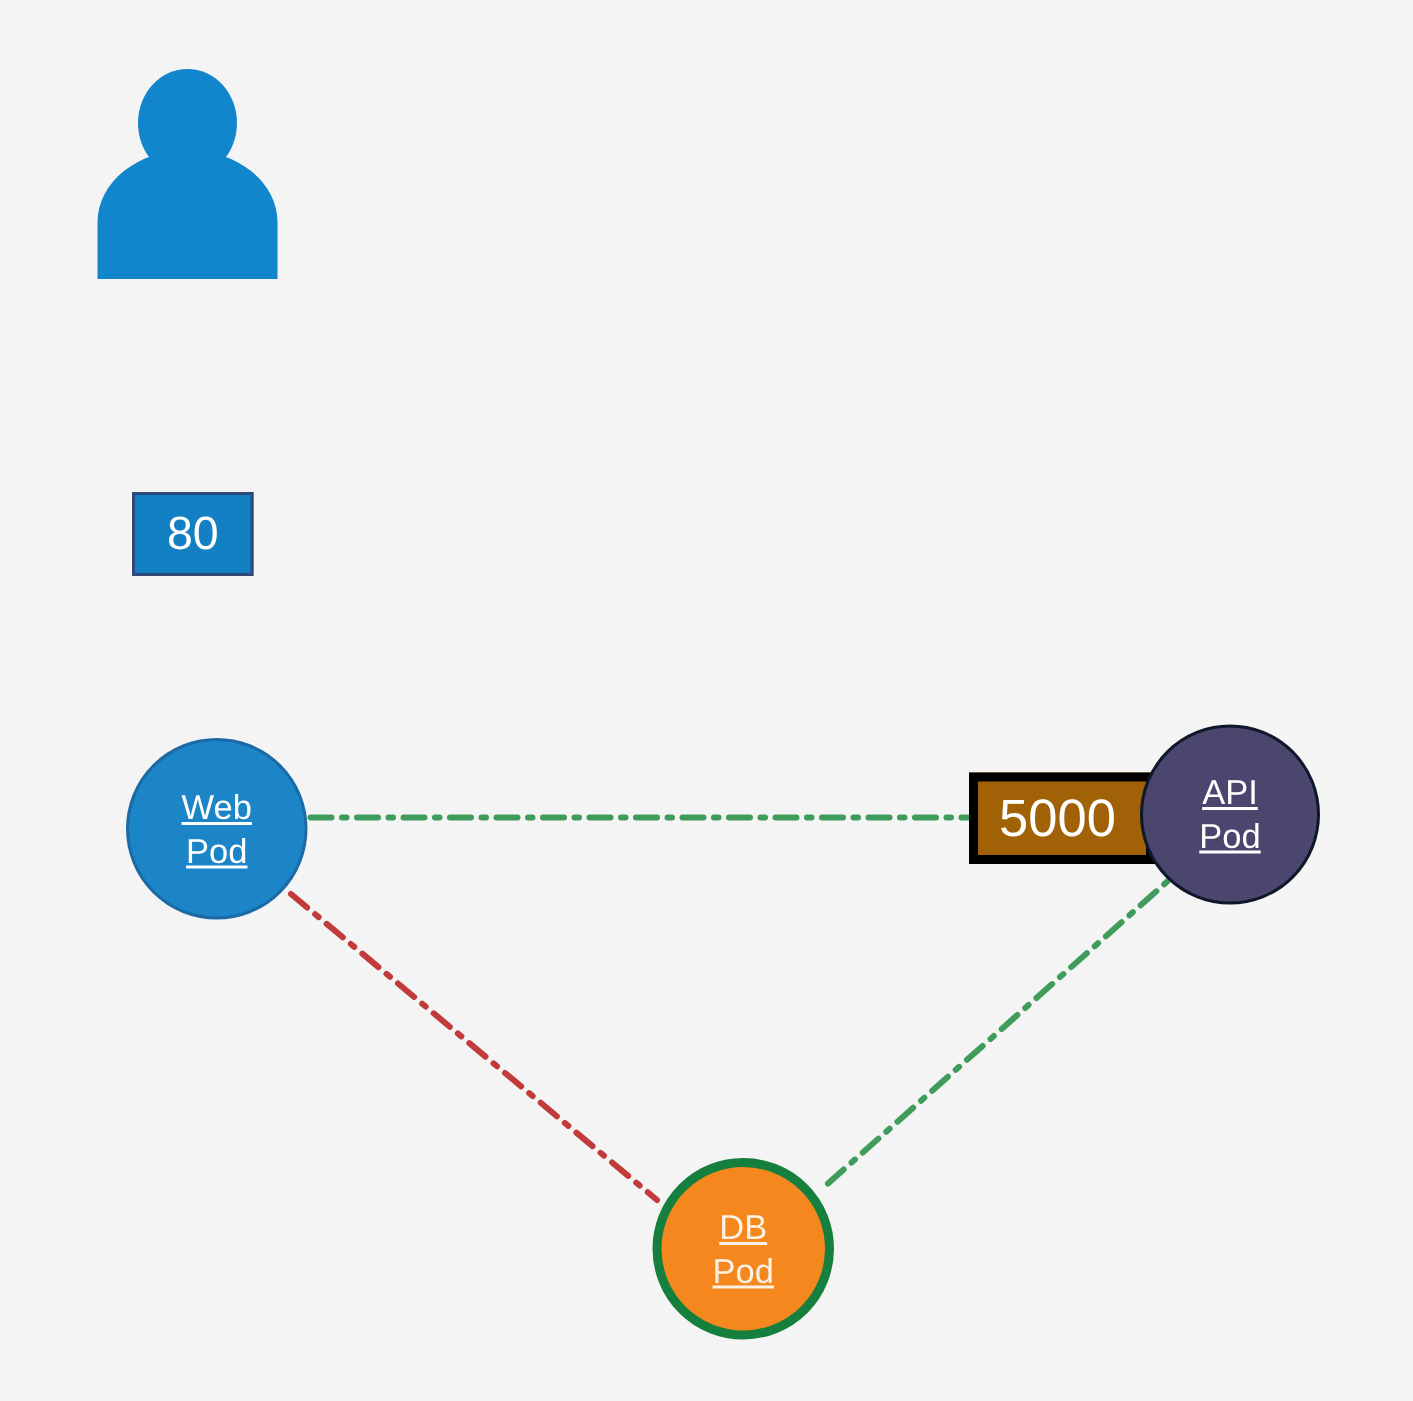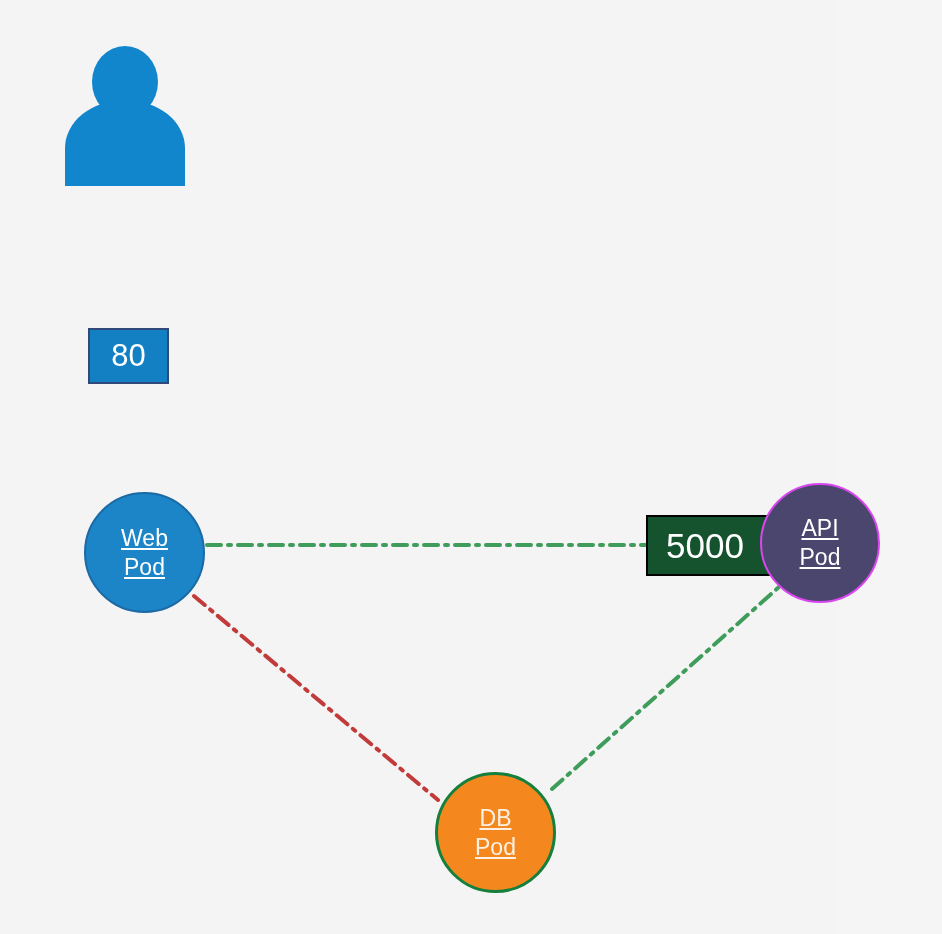--- a/index.html
+++ b/index.html
@@ -67,49 +67,49 @@
     height: 121px;
     background: #1b85c8;
     border: 2px solid #1b6aa5;
   }
   #node-api {
     left: 760px;
     top: 483px;
     width: 120px;
     height: 120px;
     background: #4b466e;
-    border: 2px solid #d946ef;
+    border: 2px solid #0f172a;
     z-index: 5;
   }
   #node-db {
     left: 435px;
     top: 772px;
     width: 121px;
     height: 121px;
     background: #f5871f;
-    border: 3px solid #15803d;
+    border: 6px solid #15803d;
     color: #fdf1e4;
     text-align: right;
   }
   #port-80 {
     left: 88px;
     top: 328px;
     width: 81px;
     height: 56px;
     background: #1480c4;
     border: 2px solid #2f4a7a;
     font-size: 31px;
   }
   #port-5000 {
     left: 646px;
     top: 515px;
     width: 124px;
     height: 61px;
-    background: #14532d;
-    border: 2px solid #000000;
+    background: #a16207;
+    border: 6px solid #000000;
     font-size: 35px;
     z-index: 3;
     padding-right: 6px;
   }
   #port-3306 {
     left: 623px;
     top: 790px;
     width: 122px;
     height: 58px;
     background: #f5871f;

